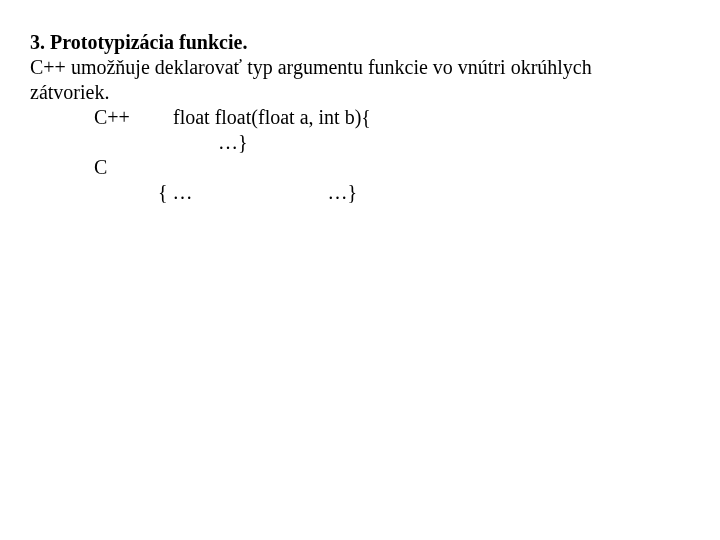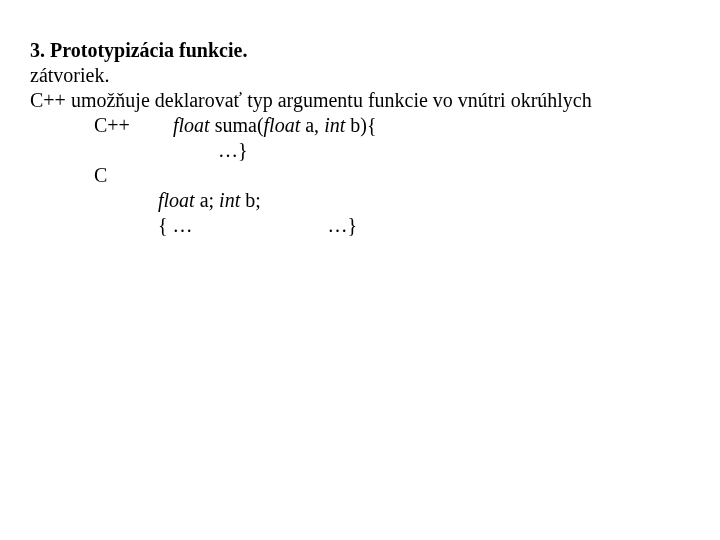--- a/index.html
+++ b/index.html
@@ -7,61 +7,60 @@
     padding: 0;
     width: 720px;
     height: 540px;
     background: #ffffff;
     font-family: "Times New Roman", Times, serif;
     font-size: 20px;
     color: #000000;
     line-height: 1.25;
   }
   .page {
-    padding: 38px 0 0 30px;
+    padding: 30px 0 0 30px;
     box-sizing: border-box;
   }
   .bold { font-weight: bold; }
-  .italic { font-style: italic; }
+  .italic { }
   .example-block {
     display: grid;
     grid-template-columns: 64px 64px auto;
     column-gap: 0;
   }
   .col-indent { grid-column: 1; }
   .col-lang   { grid-column: 2; white-space: nowrap; }
   .col-code   { grid-column: 3; }
   .code-line  { white-space: pre; }
   .sub-indent { padding-left: 60px; }
 </style>
 </head>
 <body>
 
 <div class="page">
 
   <div class="bold">3. Prototypizácia funkcie.</div>
 
+  <div>C++ umožňuje deklarovať typ argumentu funkcie vo vnútri okrúhlych</div>
   <div> zátvoriek.</div>
-  <div>C++ umožňuje deklarovať typ argumentu funkcie vo vnútri okrúhlych</div>
 
   <div class="example-block">
 
     <span class="col-indent"></span>
     <span class="col-lang">C++</span>
-    <span class="col-code code-line"><span>   </span><span class="italic">float</span><span> suma(</span><span class="italic">float</span><span> a, </span><span class="italic">int</span><span> b){</span></span>
+    <span class="col-code code-line"><span>   </span><span class="italic">float</span><span> float(</span><span class="italic">float</span><span> a, </span><span class="italic">int</span><span> b){</span></span>
 
     <span class="col-indent"></span>
     <span class="col-lang"></span>
     <span class="col-code code-line sub-indent">…}</span>
 
     <span class="col-indent"></span>
     <span class="col-lang">C</span>
 
     <span class="col-indent"></span>
     <span class="col-lang"></span>
-    <span class="col-code code-line"><span class="italic">float</span><span> a; </span><span class="italic">int</span><span> b;</span></span>
 
     <span class="col-indent"></span>
     <span class="col-lang"></span>
     <span class="col-code code-line">{ …                           …}</span>
 
   </div>
 </div>
 
 </body></html>

